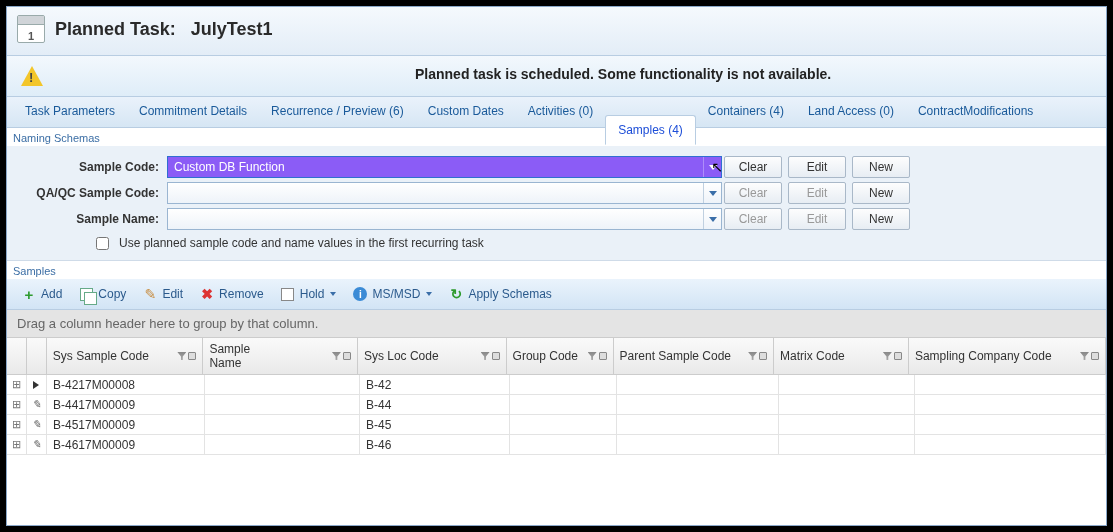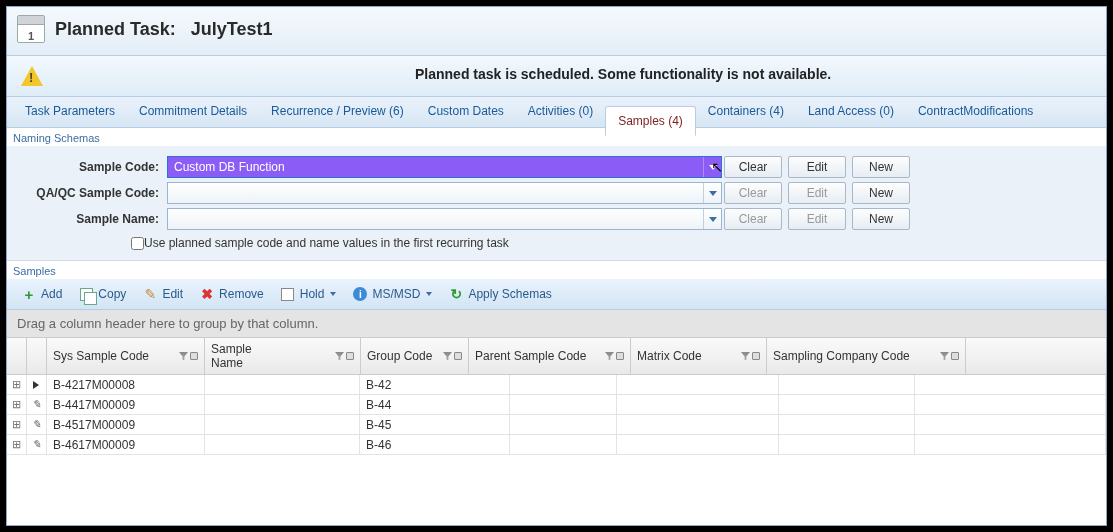--- a/index.html
+++ b/index.html
@@ -8,37 +8,37 @@
 .hdr { background: linear-gradient(#f5f9fd,#e3edf7); border-bottom: 1px solid #b8cde2; padding: 8px 10px 12px; display: flex; align-items: center; gap: 10px; }
 .cal-icon { width: 28px; height: 28px; border: 1px solid #9aa; background: #fff; position: relative; display: flex; align-items: flex-end; justify-content: center; font-size: 11px; font-weight: bold; color: #555; border-radius: 2px; }
 .cal-icon::before { content:""; position:absolute; top:0; left:0; right:0; height:8px; background:#d0d4d8; border-bottom:1px solid #9aa; }
 .hdr-title { font-size: 18px; font-weight: bold; color: #2a2a2a; }
 .warn-bar { background: linear-gradient(#f3f8fd,#dfedf8); border-bottom:1px solid #b8cde2; padding: 10px 14px; display:flex; gap: 12px; }
 .warn-icon { width:0; height:0; border-left:11px solid transparent; border-right:11px solid transparent; border-bottom:20px solid #f3c62a; position:relative; }
 .warn-icon::after { content:"!"; position:absolute; left:-3px; top:4px; font-weight:bold; color:#444; font-size:13px; }
 .warn-text { font-size: 14px; font-weight:bold; color:#222; margin-left: 360px; }
 .tabs { background: linear-gradient(#eaf2fb,#d6e6f4); border-bottom:1px solid #b8cde2; display:flex; padding: 0 6px; }
 .tab { padding: 7px 12px; color:#1a5a9a; cursor:pointer; font-size:12px; border-top-left-radius:3px; border-top-right-radius:3px; }
-.tab.active { background:#fff; border:1px solid #b8cde2; border-bottom:1px solid #fff; color:#7f1d1d; position:relative; top:9px; }
+.tab.active { background:#fff; border:1px solid #b8cde2; border-bottom:1px solid #fff; color:#1d4ed8; position:relative; top:18px; }
 .section-label { color:#3b6ea5; padding: 4px 6px 2px; font-size:11px; }
 .form-area { background:#eaf1f8; padding: 6px 10px 10px; border-bottom:1px solid #cfdbe8; }
 .form-row { display:flex; align-items:center; margin: 4px 0; }
 .form-row label { width: 150px; text-align:right; padding-right: 8px; color:#333; font-weight:bold; font-size:12px; }
 .combo { flex: 0 0 555px; height:22px; border:1px solid #9ab5d1; background: linear-gradient(#fff,#eef3f9); display:flex; align-items:center; position:relative; }
 .combo.active { background:#8b5cf6; color:#fff; border-color:#2f6fd0; }
 .combo-val { flex:1; padding:0 6px; font-size:12px; overflow:hidden; }
 .combo-arr { width:18px; height:100%; display:flex; align-items:center; justify-content:center; border-left:1px solid #c0d0e0; }
 .combo.active .combo-arr { border-left-color: rgba(255,255,255,0.3); }
 .arr-down { width:0;height:0;border-left:4px solid transparent;border-right:4px solid transparent;border-top:5px solid #3a6ea8; }
 .combo.active .arr-down { border-top-color:#fff; }
 .cursor { position:absolute; right:-2px; top:2px; font-size:14px; color:#000; pointer-events:none; }
 .btns { display:flex; gap:6px; margin-left:2px; }
 .btn { width:58px; height:22px; border:1px solid #a9b8c8; background:linear-gradient(#fdfdfd,#e7edf3); font-size:12px; color:#333; cursor:pointer; border-radius:2px; }
 .btn:disabled { color:#999; cursor:default; }
-.chk-row { margin-left:114px; margin-top:6px; display:flex; align-items:flex-end; gap:0; color:#333; }
+.chk-row { margin-left:79px; margin-top:6px; display:flex; align-items:flex-end; gap:10px; color:#333; }
 .toolbar { background: linear-gradient(#eaf3fc,#d2e4f5); border-bottom:1px solid #b8cde2; padding:4px 8px; display:flex; align-items:center; gap:4px; }
 .tbtn { display:flex; align-items:center; gap:4px; padding:3px 6px; color:#2b5a8c; cursor:pointer; border-radius:2px; }
 .tico { width:16px; height:16px; display:inline-flex; align-items:center; justify-content:center; }
 .ico-add { color:#2e9b2e; font-weight:bold; font-size:15px; }
 .ico-copy { width:13px;height:13px; border:1px solid #6a8; background:#fff; position:relative; }
 .ico-copy::after { content:""; position:absolute; left:3px; top:3px; width:11px; height:11px; border:1px solid #6a8; background:#fff; }
 .ico-edit { color:#c6893a; font-size:14px; }
 .ico-remove { color:#d33; font-weight:bold; font-size:14px; }
 .ico-hold { width:13px;height:13px;border:1px solid #888;background:#fff; }
 .ico-info { width:14px;height:14px;border-radius:50%;background:#3b8bd6;color:#fff;font-size:10px;font-weight:bold;display:flex;align-items:center;justify-content:center; }
@@ -199,20 +199,27 @@
             <span class="pin"></span>
           </span>
         </div>
       <div class="gcell-h c2">
           <span>Sample Name</span>
           <span class="sorters">
             <span class="funnel"></span>
             <span class="pin"></span>
           </span>
         </div>
+      <div class="gcell-h c3">
+          <span>Sys Loc Code</span>
+          <span class="sorters">
+            <span class="funnel"></span>
+            <span class="pin"></span>
+          </span>
+        </div>
       <div class="gcell-h c4">
           <span>Group Code</span>
           <span class="sorters">
             <span class="funnel"></span>
             <span class="pin"></span>
           </span>
         </div>
       <div class="gcell-h c5">
           <span>Parent Sample Code</span>
           <span class="sorters">

